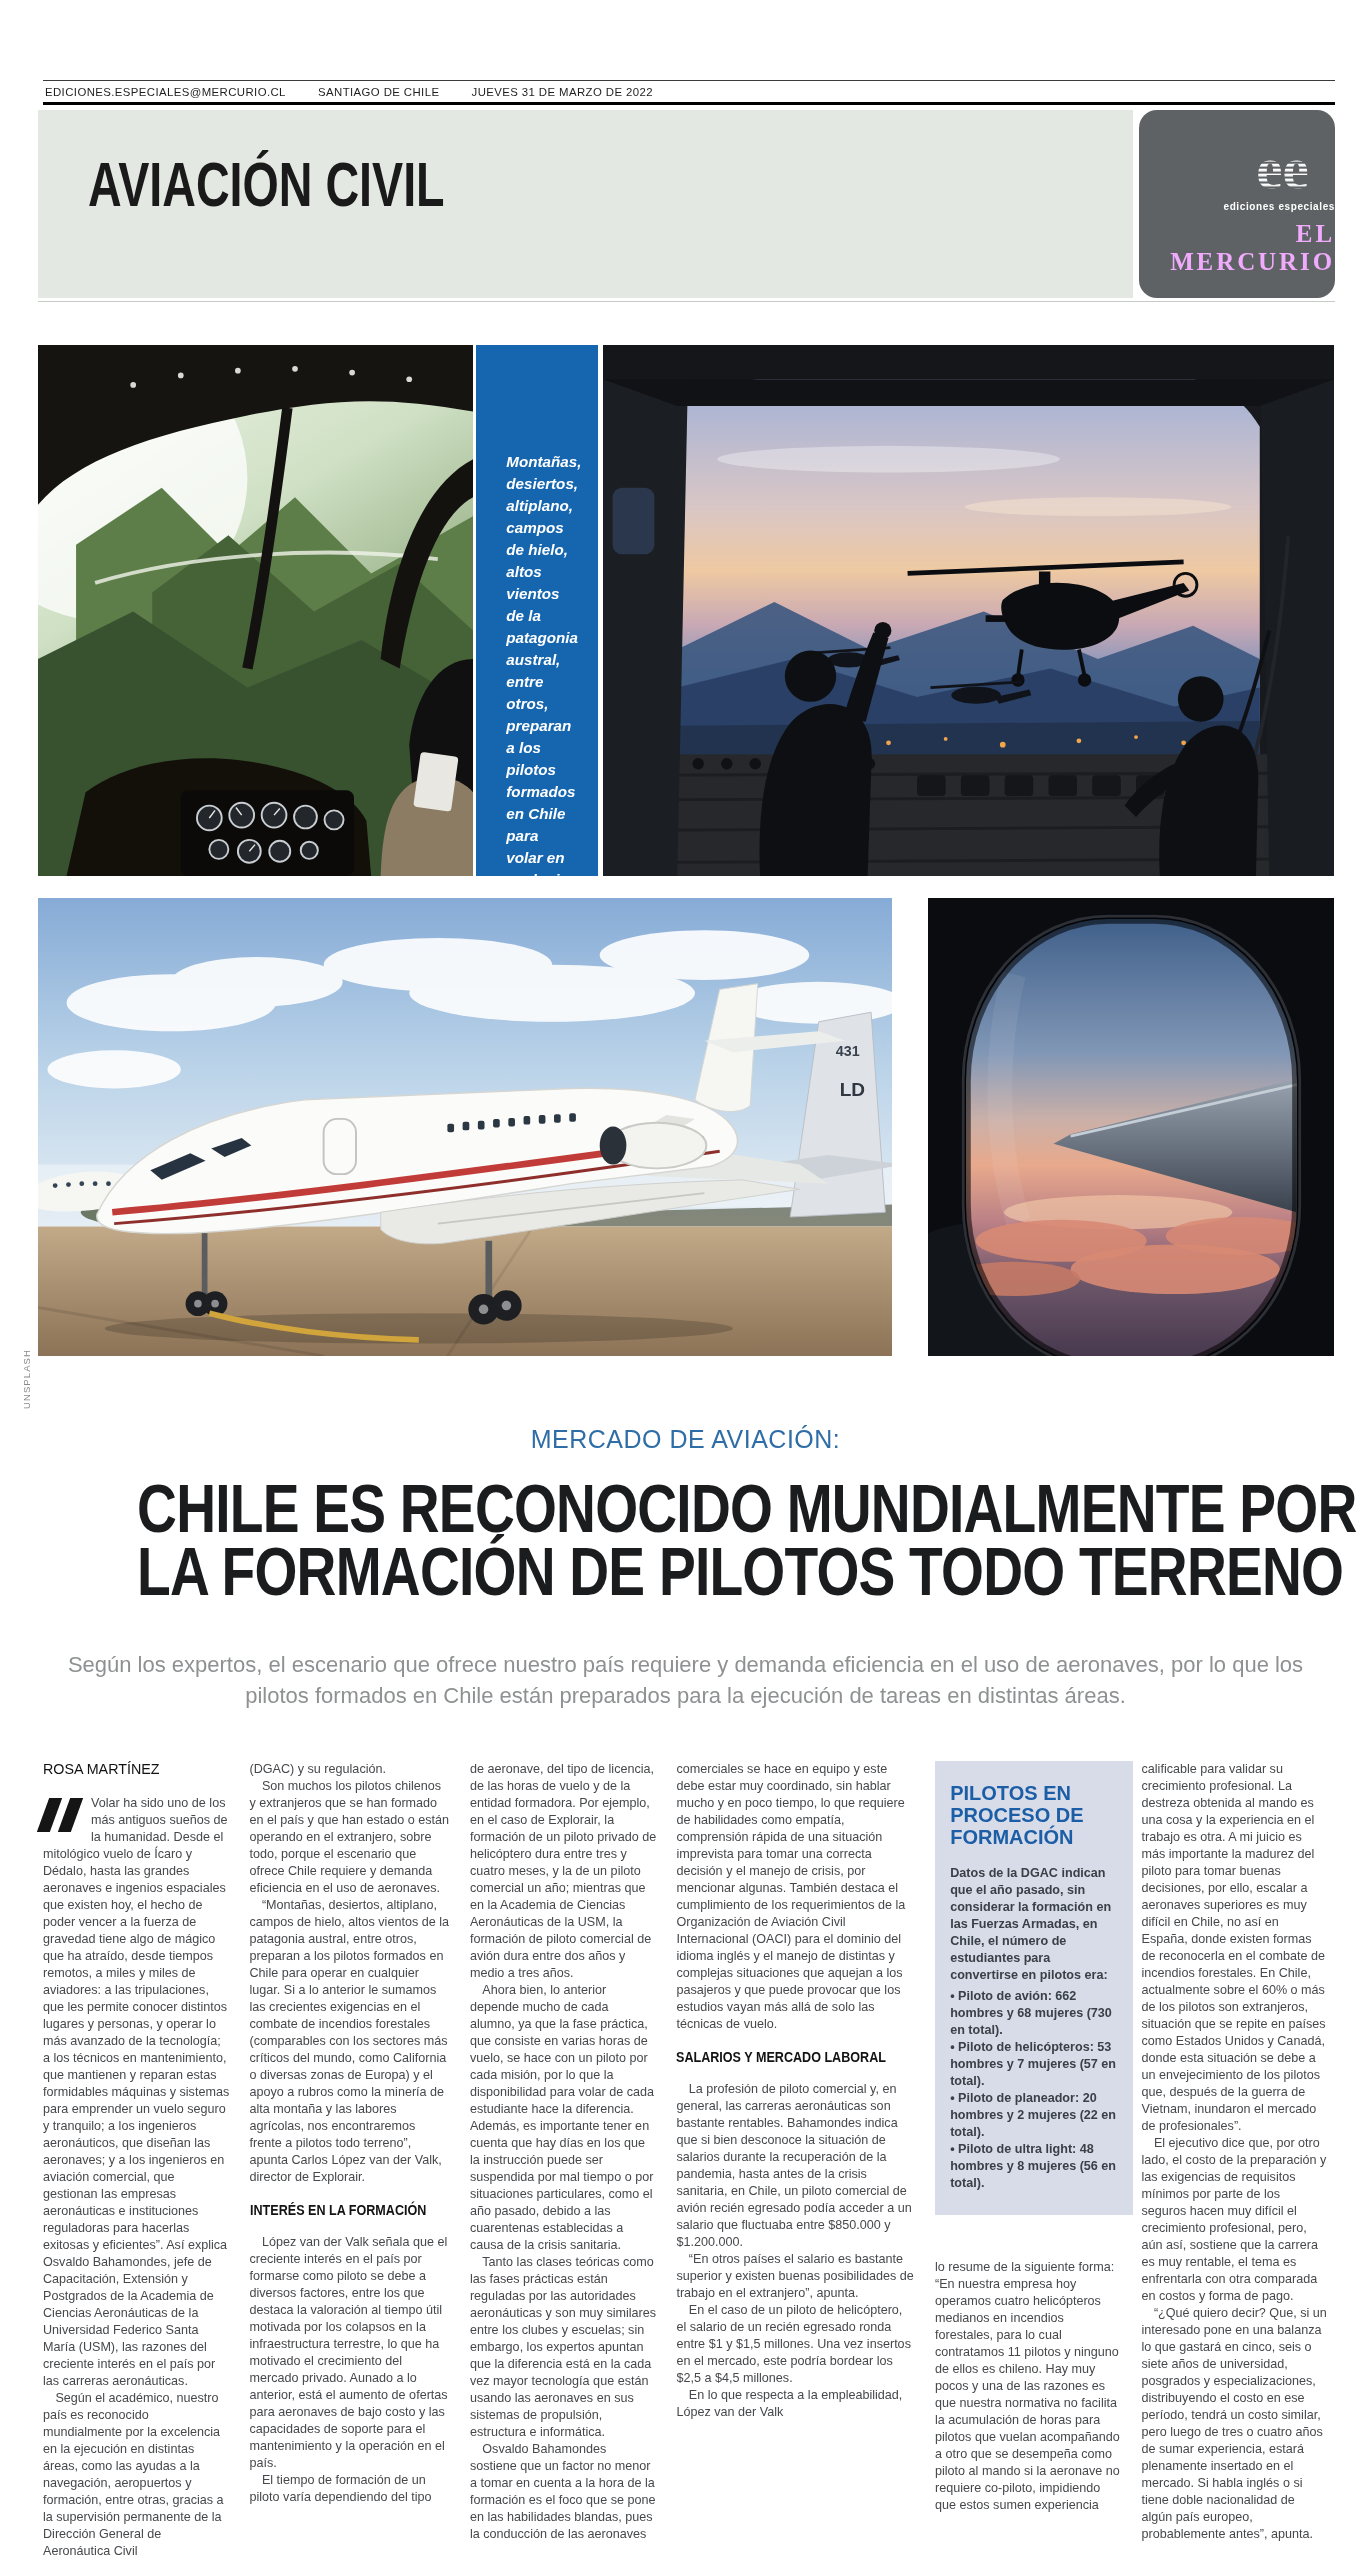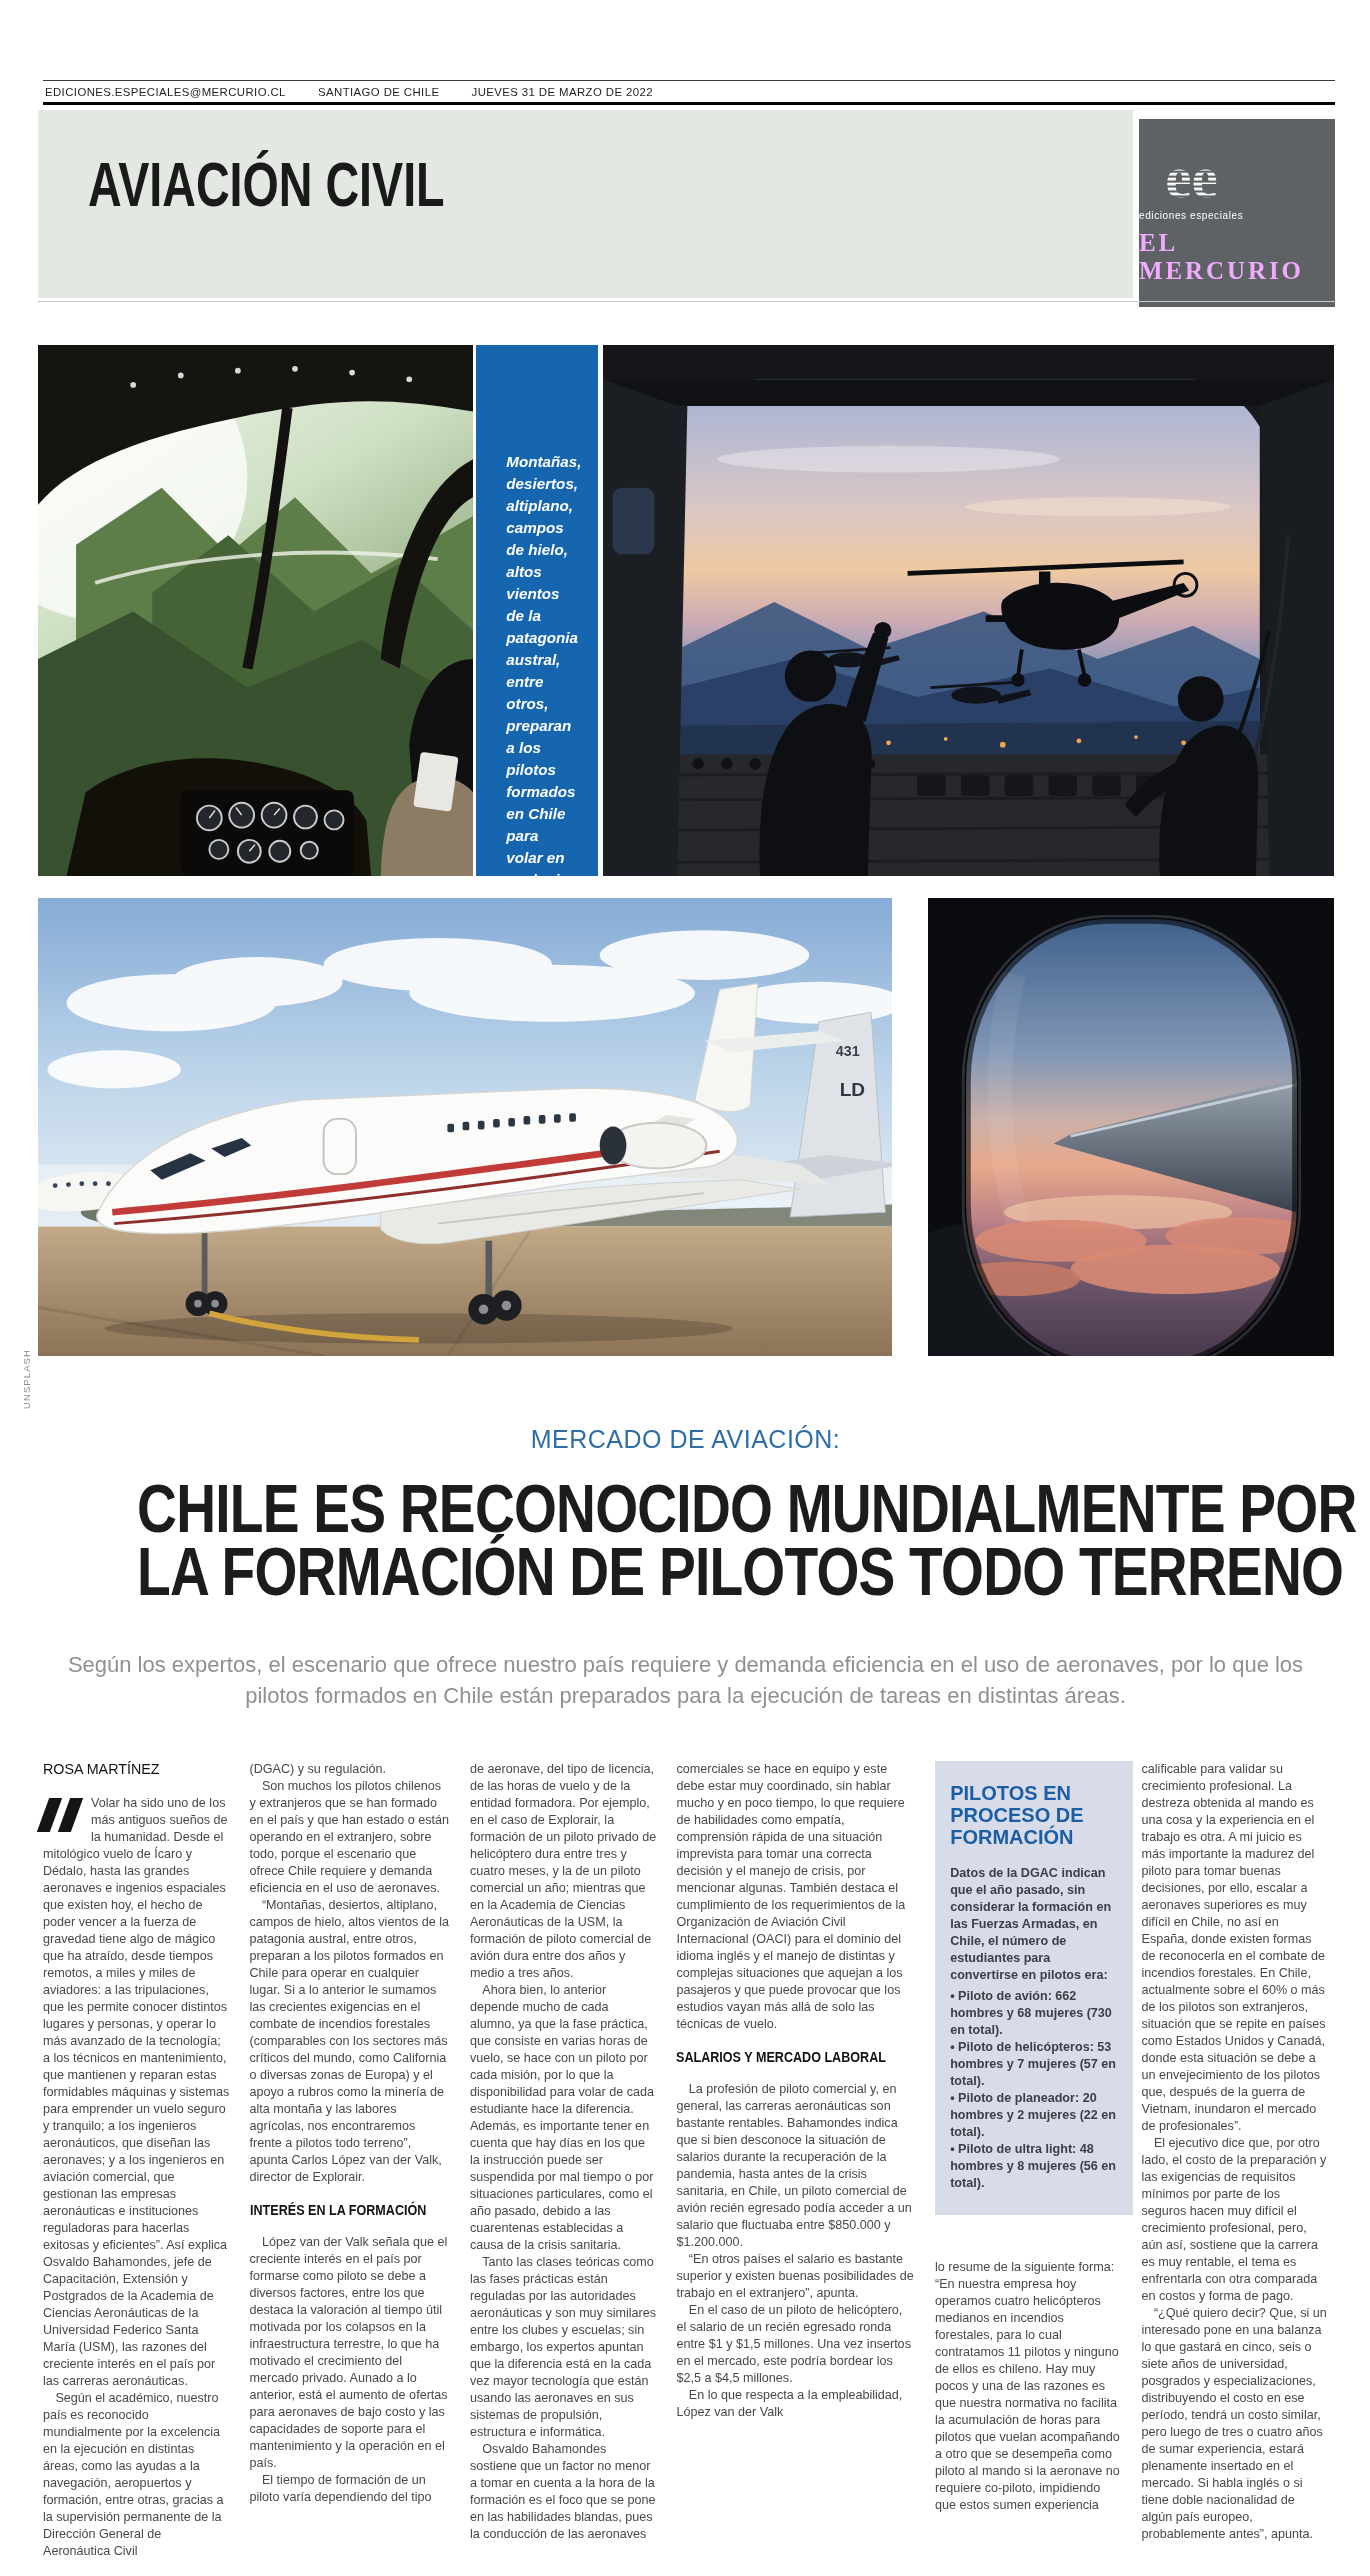--- a/index.html
+++ b/index.html
@@ -12,23 +12,23 @@
   .rule.thin{top:80px;height:1px;background:#3a3a3a;}
   .rule.thick{top:102px;height:2.9px;background:#000;}
   .topbar{position:absolute;left:45px;top:86px;font-size:11.4px;color:#1e1e1e;letter-spacing:0.4px;white-space:nowrap;}
   .topbar span{margin-right:28.6px;}
 
   
   .masthead-band{position:absolute;top:110px;left:38px;width:1297px;height:188px;}
   .masthead{position:absolute;left:0;top:0;width:1095px;height:188px;background:var(--masthead_bg);}
   .masthead h1{margin:0;position:absolute;left:50px;top:38px;font-size:63px;font-weight:bold;color:#1a1a1a;
                transform:scaleX(.74);transform-origin:left center;white-space:nowrap;letter-spacing:0;}
-  .logo-box{position:absolute;right:0;top:9px;width:196px;height:188px;background:var(--logo_bg);text-align:left;}
+  .logo-box{position:absolute;right:0;top:0;width:196px;height:188px;background:var(--logo_bg);text-align:right;border-radius:18px;}
   .logo-box svg{margin-top:28.6px;}
-  .logo-small{color:#fff;font-size:10px;letter-spacing:0.6px;margin-top:0px;}
+  .logo-small{color:#fff;font-size:10px;letter-spacing:0.6px;margin-top:0px;font-weight:bold;}
   .logo-name{color:#f0abfc;font-family:"Liberation Serif","DejaVu Serif",serif;font-weight:bold;font-size:25px;letter-spacing:2.9px;margin-top:8.6px;}
   .band-rule{position:absolute;top:301px;left:38px;width:1297px;height:1px;background:#c7cbc7;}
 
   
   .collage{position:absolute;top:345px;left:38px;width:1297px;height:1011px;}
   .ph{position:absolute;overflow:hidden;}
   .ph svg{display:block;width:100%;height:100%;}
   .ph.cockpit{left:0;top:0;width:435px;height:531px;}
   .caption-box{position:absolute;left:438px;top:0;width:122px;height:531px;background:var(--caption_blue);box-sizing:border-box;
                padding:90px 11.4px 0 14.3px;}

